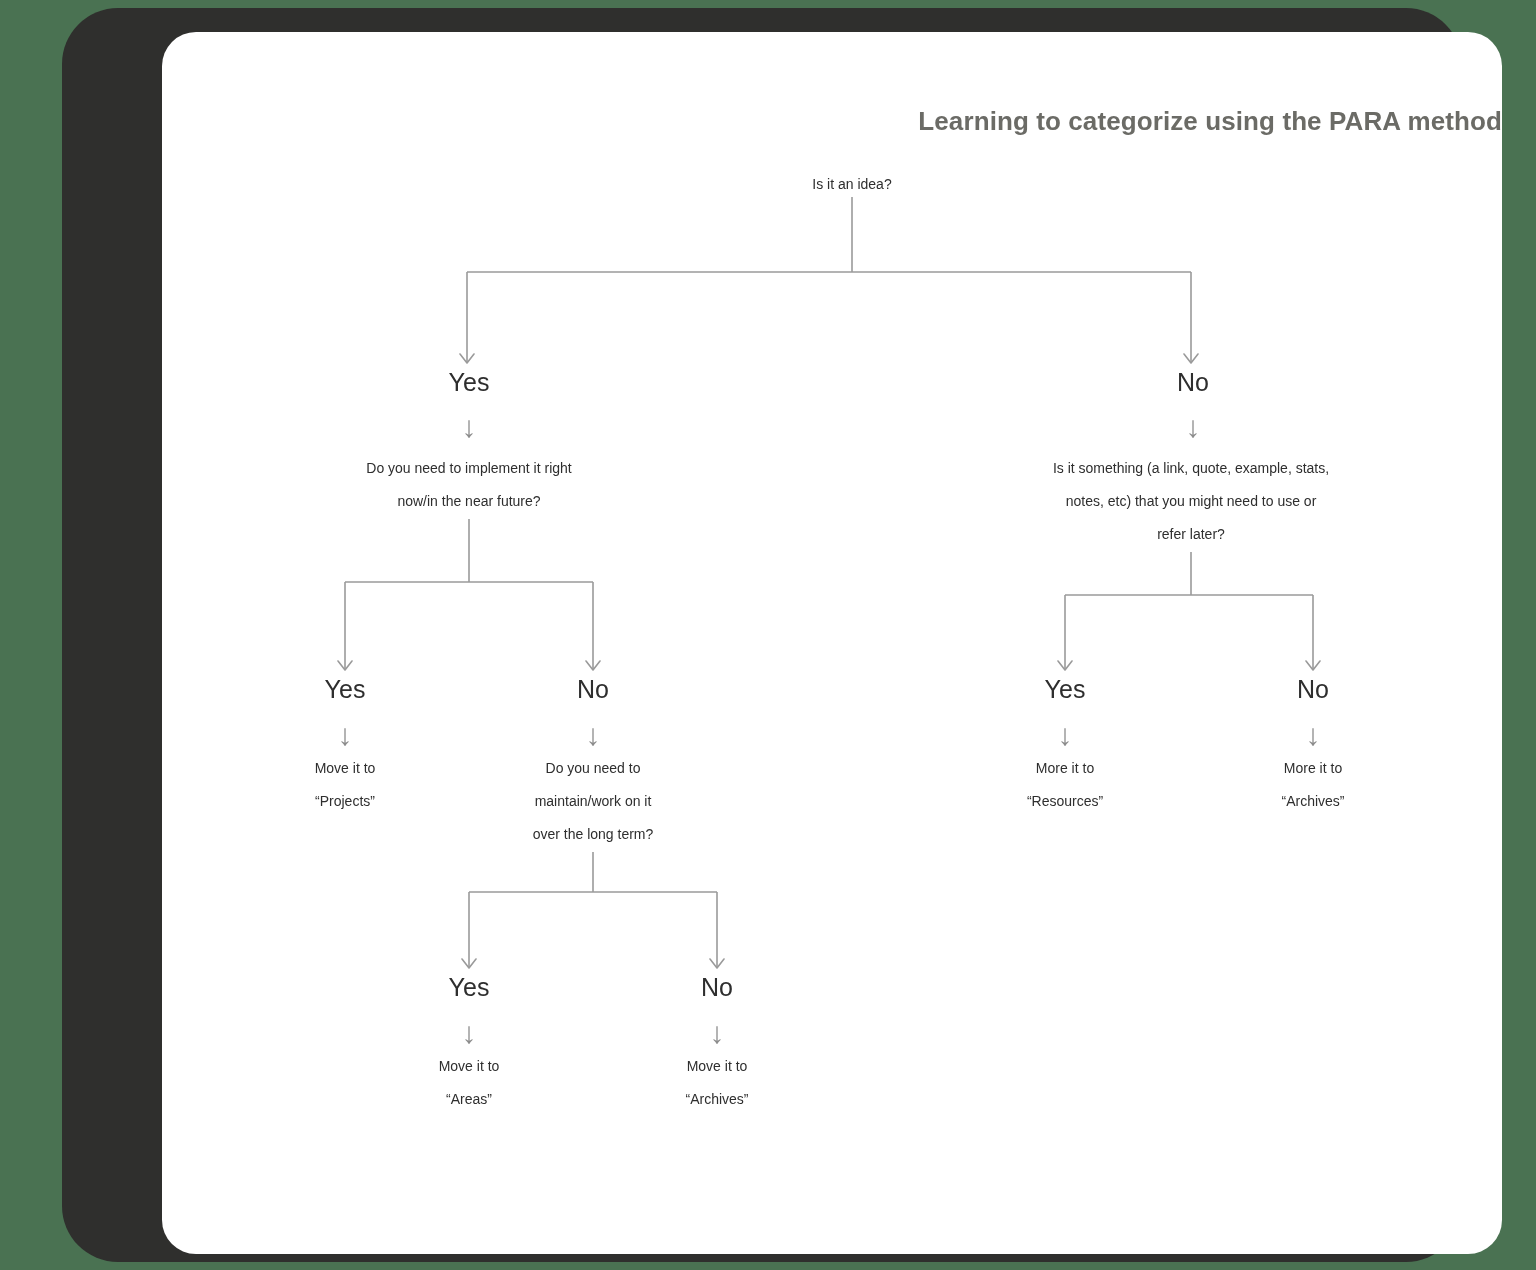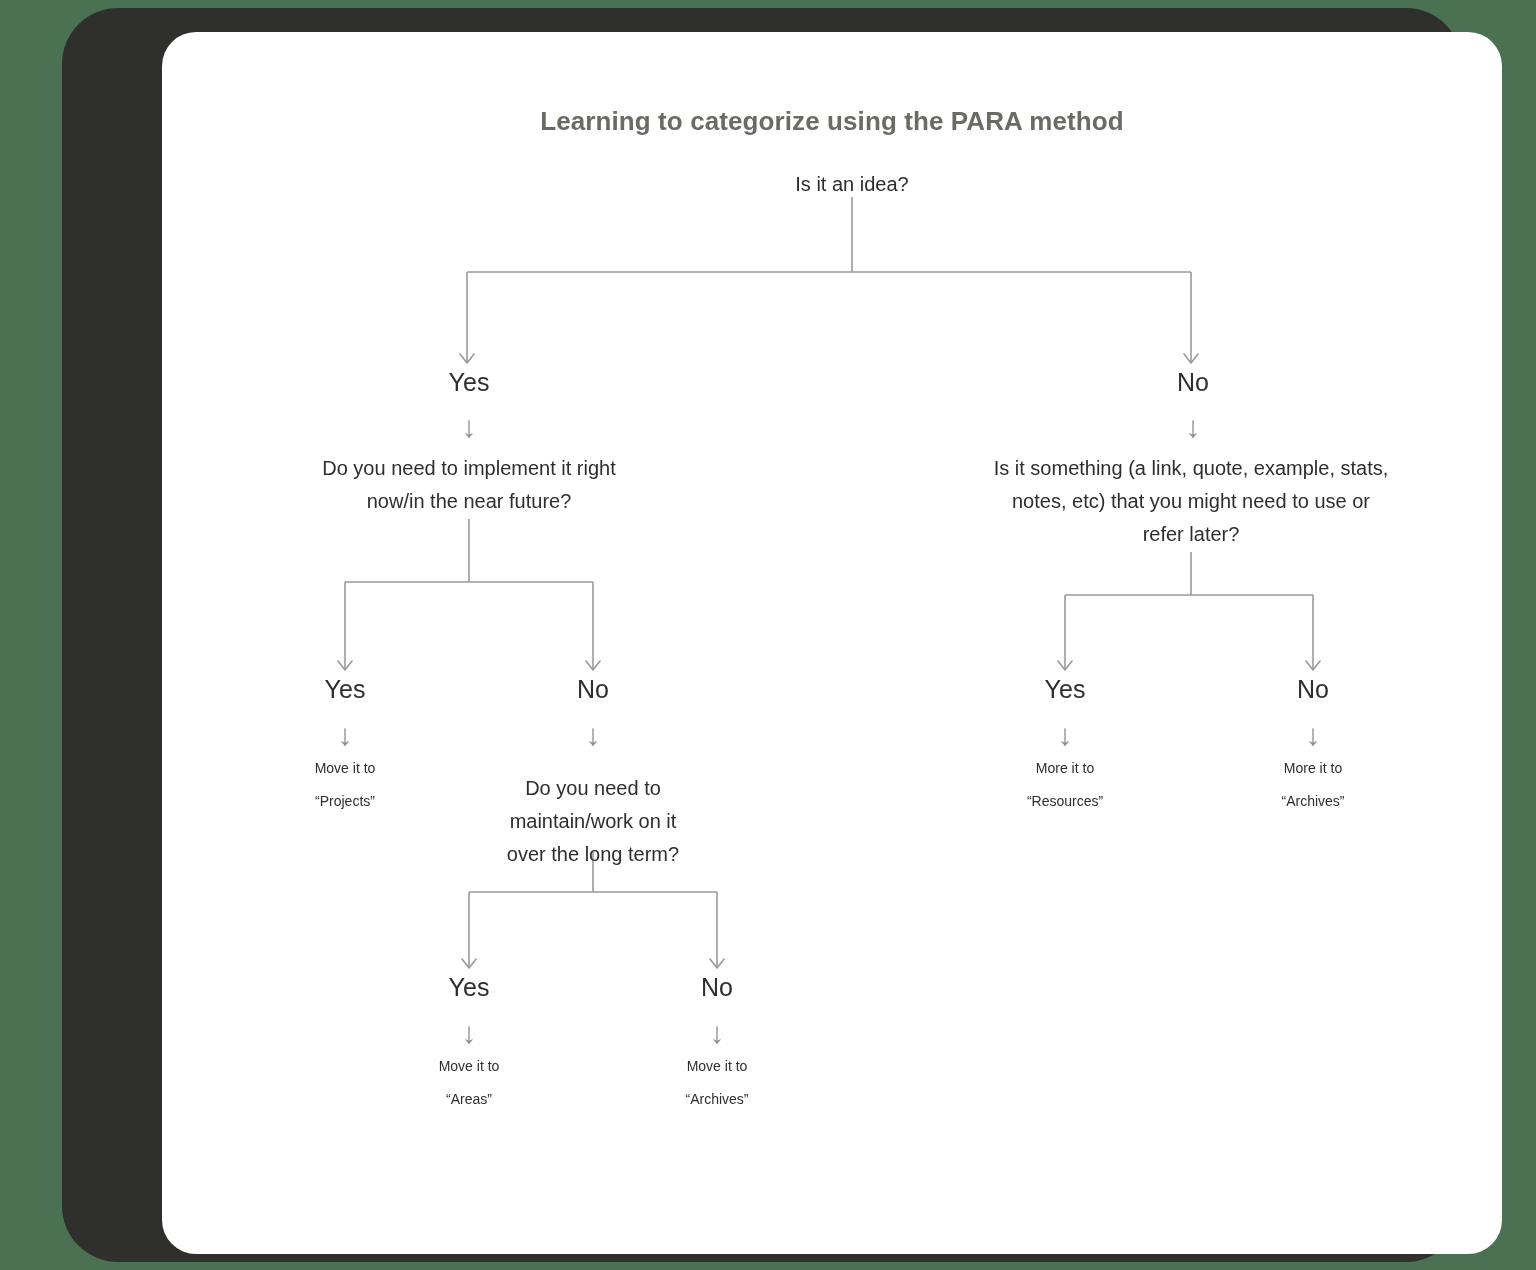--- a/index.html
+++ b/index.html
@@ -48,33 +48,33 @@
     position: absolute;
     left: 0;
     top: 0;
   }
 
   .chart-title {
     position: absolute;
     left: 0;
     top: 74px;
     width: 1340px;
-    text-align: center;
+    text-align: right;
     font-size: 26px;
     font-weight: bold;
     color: #6b6b66;
     letter-spacing: .1px;
   }
 
   
   .node {
     position: absolute;
     text-align: center;
     color: #2e2e2e;
-    font-size: 20px;
+    font-size: 14px;
     line-height: 33px;
     white-space: pre-line;
   }
   .node.label {
     font-size: 25px;
   }
   .node.terminal {
     font-size: 14px;
   }
 
@@ -163,21 +163,21 @@
 
       <div class="node label" style="left:803px; top:641px; width:200px;">Yes</div>
       <div class="glyph-arrow" style="left:883px; top:688px;">↓</div>
 
       <div class="node label" style="left:1051px; top:641px; width:200px;">No</div>
       <div class="glyph-arrow" style="left:1131px; top:688px;">↓</div>
 
       <div class="node terminal" style="left:83px; top:720px; width:200px;">Move it to
 “Projects”</div>
 
-      <div class="node" style="left:301px; top:740px; width:260px;">Do you need to
+      <div class="node" style="left:301px; top:720px; width:260px;">Do you need to
 maintain/work on it
 over the long term?</div>
 
       <div class="node terminal" style="left:793px; top:720px; width:220px;">More it to
 “Resources”</div>
 
       <div class="node terminal" style="left:1041px; top:720px; width:220px;">More it to
 “Archives”</div>
 
       <div class="node label" style="left:207px; top:939px; width:200px;">Yes</div>

